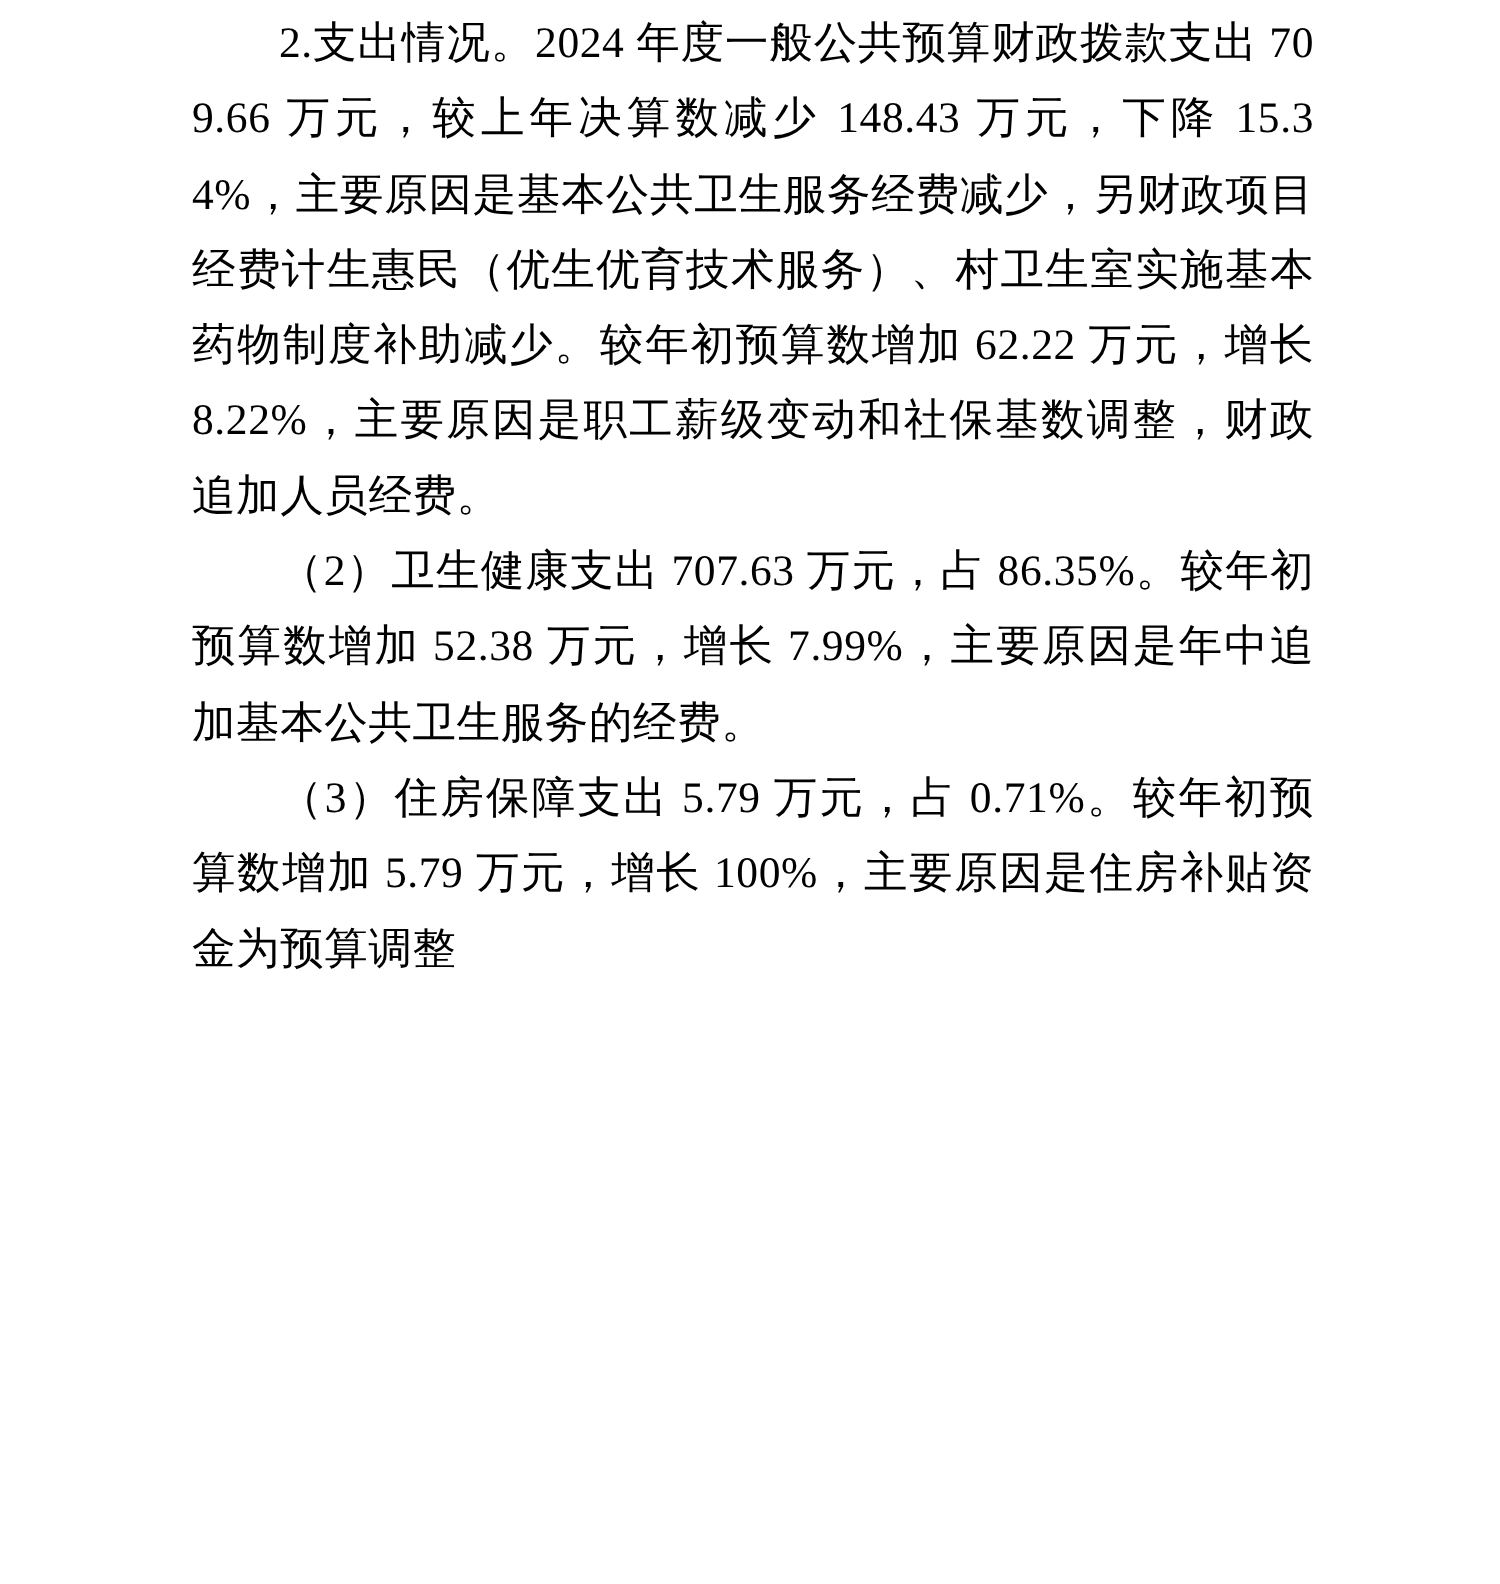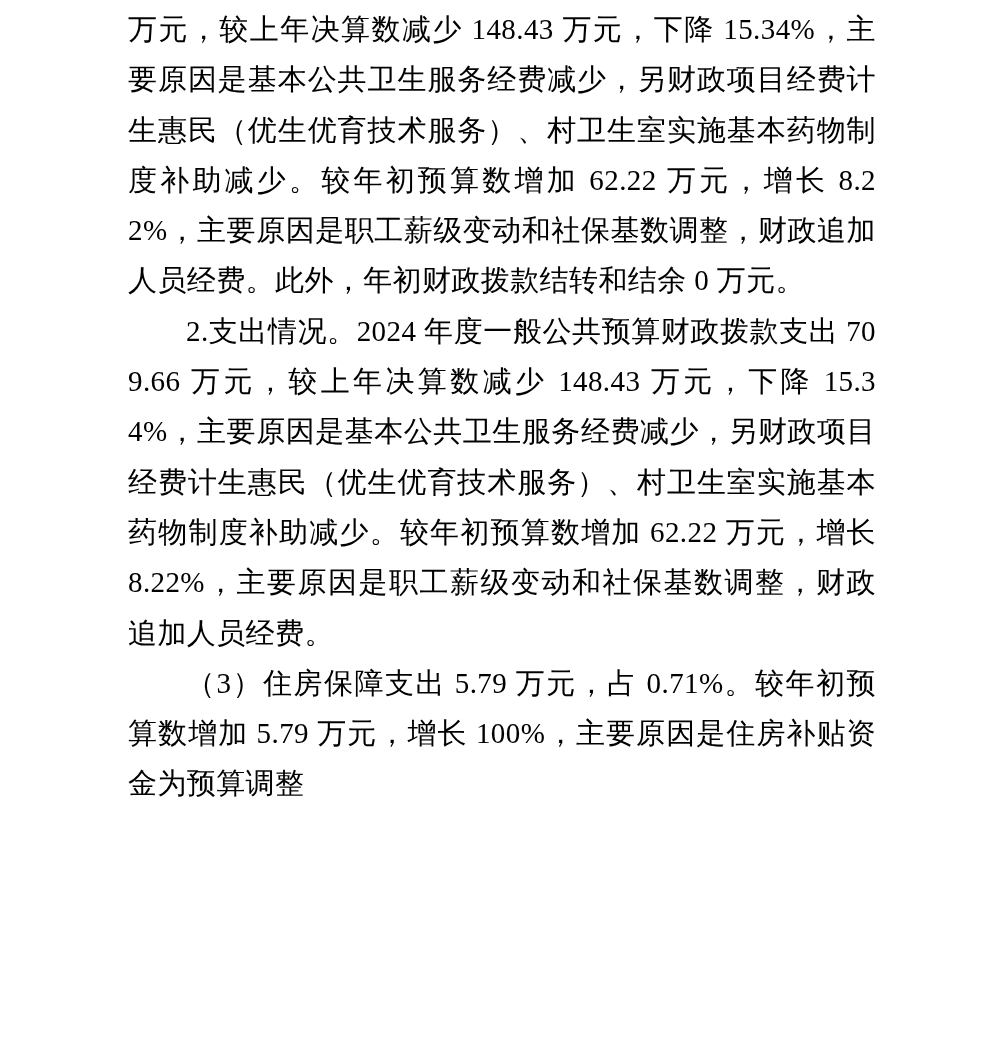--- a/index.html
+++ b/index.html
@@ -37,22 +37,22 @@
   }
   .bold-lead {
     font-weight: normal;
   }
 </style>
 </head>
 <body>
 
 <div class="page">
 
-  <p class="para">万元，较上年决算数减少 148.43 万元，下降 15.34%，主要原因是基本公共卫生服务经费减少，另财政项目经费计生惠民（优生优育技术服务）、村卫生室实施基本药物制度补助减少。较年初预算数增加 62.22 万元，增长 8.22%，主要原因是职工薪级变动和社保基数调整，财政追加人员经费。此外，年初财政拨款结转和结余 0 万元。</p>
 
   <p class="para indent"><span class="bold-lead">2.支出情况。</span><span>2024 年度一般公共预算财政拨款支出 709.66 万元，较上年决算数减少 148.43 万元，下降 15.34%，主要原因是基本公共卫生服务经费减少，另财政项目经费计生惠民（优生优育技术服务）、村卫生室实施基本药物制度补助减少。较年初预算数增加 62.22 万元，增长 8.22%，主要原因是职工薪级变动和社保基数调整，财政追加人员经费。</span></p>
 
 
 
+  <p class="para indent">（2）卫生健康支出 707.63 万元，占 86.35%。较年初预算数增加 52.38 万元，增长 7.99%，主要原因是年中追加基本公共卫生服务的经费。</p>
 
   <p class="para indent">（3）住房保障支出 5.79 万元，占 0.71%。较年初预算数增加 5.79 万元，增长 100%，主要原因是住房补贴资金为预算调整</p>
 
 </div>
 
 </body></html>

